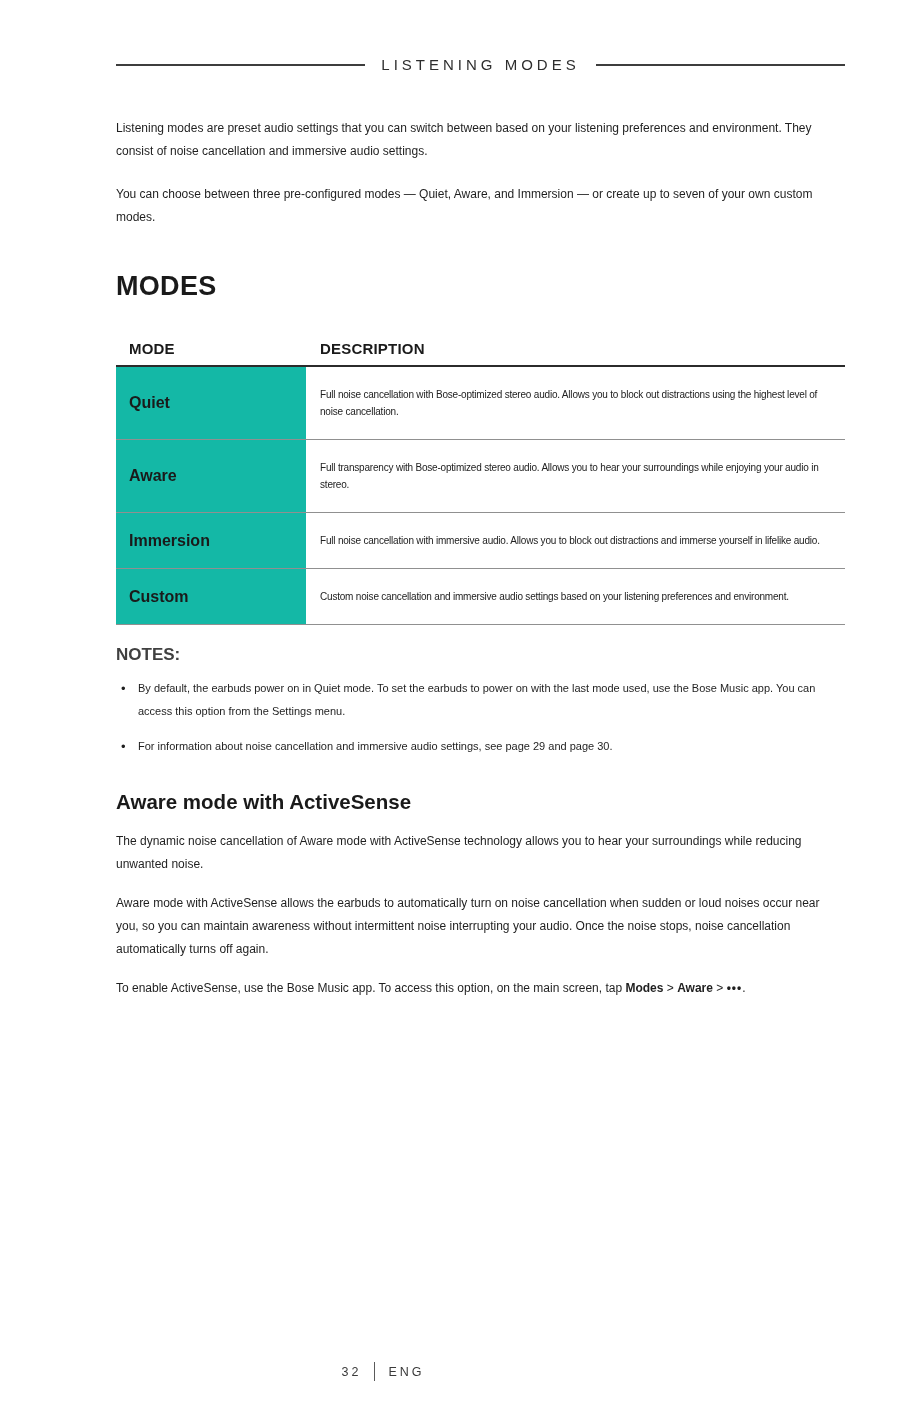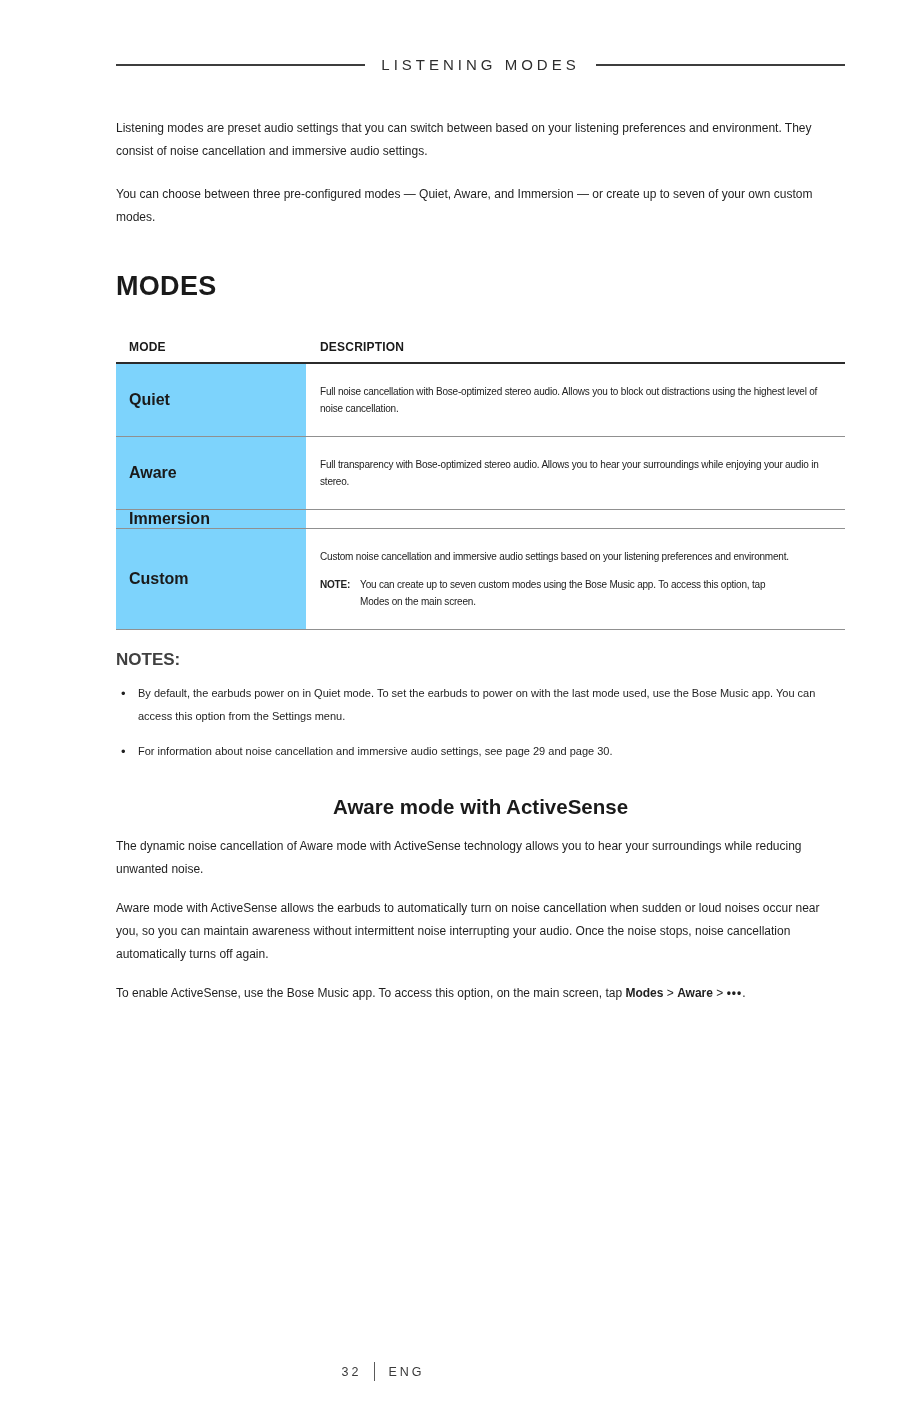--- a/index.html
+++ b/index.html
@@ -54,35 +54,35 @@
 
   
   .modes-table { margin-top: 38px; }
   .t-head {
     display: grid;
     grid-template-columns: 190px 1fr;
     border-bottom: 2.5px solid #2b2b2b;
     padding-bottom: 8px;
   }
   .t-head .th {
-    font-size: 12px;
+    font-size: 15px;
     font-weight: bold;
     letter-spacing: 0.2px;
     color: #1a1a1a;
   }
   .t-head .th.mode { padding-left: 13px; }
   .t-head .th.desc { padding-left: 14px; }
 
   .t-row {
     display: grid;
     grid-template-columns: 190px 1fr;
     border-bottom: 1px solid #909090;
   }
   .t-row .cell-mode {
-    background: #7dd3fc;
+    background: #14b8a6;
     display: flex;
     align-items: center;
     padding-left: 13px;
     font-size: 16px;
     font-weight: bold;
     color: #1a1a1a;
   }
   .t-row .cell-desc {
     padding: 19px 12px 19px 14px;
     font-size: 10px;
@@ -125,21 +125,20 @@
     line-height: 23px;
     max-width: 726px;
   }
 
   
   .h2 {
     margin-top: 32px;
     font-size: 20.5px;
     font-weight: bold;
     color: #1a1a1a;
-    text-align: center;
   }
   .sub-p { margin-top: 16px; }
   .bold { font-weight: bold; }
   .dots { font-weight: bold; letter-spacing: 1px; }
 
   
   .footer {
     position: absolute;
     bottom: 40px;
     left: 0;
@@ -191,30 +190,29 @@
 
     <div class="t-row">
       <div class="cell-mode">Aware</div>
       <div class="cell-desc">
         <span>Full transparency with Bose-optimized stereo audio. Allows you to hear your surroundings while enjoying your audio in stereo.</span>
       </div>
     </div>
 
     <div class="t-row">
       <div class="cell-mode">Immersion</div>
+      <div class="cell-desc">
+        <span>Full noise cancellation with immersive audio. Allows you to block out distractions and immerse yourself in lifelike audio.</span>
+      </div>
     </div>
 
     <div class="t-row">
       <div class="cell-mode">Custom</div>
       <div class="cell-desc">
         <span>Custom noise cancellation and immersive audio settings based on your listening preferences and environment.</span>
-        <div class="note-block">
-          <span class="note-label">NOTE:</span>
-          <span class="note-text">You can create up to seven custom modes using the Bose Music app. To access this option, tap Modes on the main screen.</span>
-        </div>
       </div>
     </div>
   </div>
 
   <div class="notes-heading">NOTES:</div>
 
   <div class="bullet-item">
     <span class="marker">•</span>
     <span class="bullet-text">By default, the earbuds power on in Quiet mode. To set the earbuds to power on with the last mode used, use the Bose Music app. You can access this option from the Settings menu.</span>
   </div>

